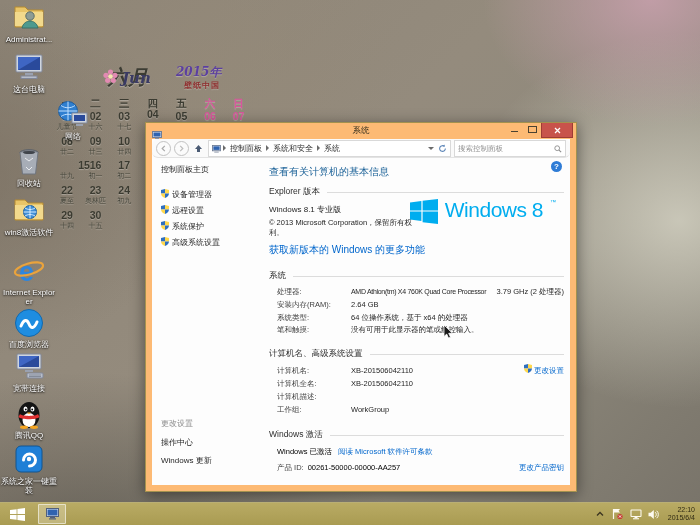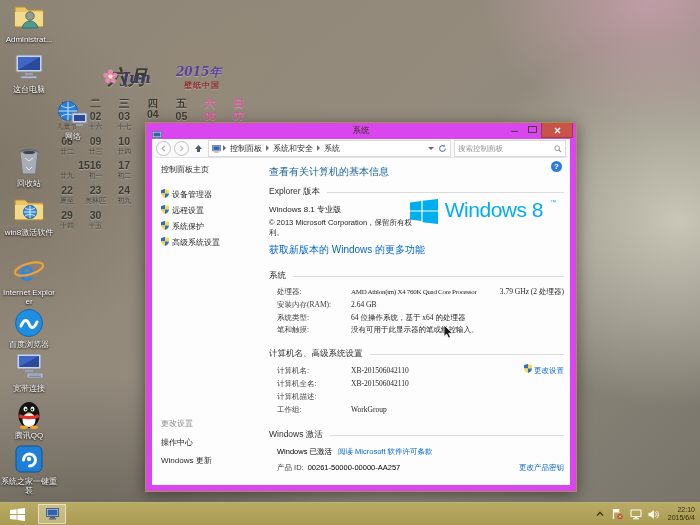--- a/index.html
+++ b/index.html
@@ -29,21 +29,21 @@
   .cal-month{position:absolute;left:64px;top:64px;font:italic bold 20px "DejaVu Serif",serif;color:#3c3c33;margin-left:44px;}
   .cal-flower{position:absolute;left:103px;top:69px;}
   .cal-mon-en{position:absolute;left:122px;top:69px;font:italic bold 15px "DejaVu Serif",serif;color:#3a3a63;}
   .cal-year{position:absolute;left:176px;top:64px;font:italic bold 12px "DejaVu Serif",serif;color:#5b3fa0;}
   .cal-brand{position:absolute;left:184px;top:80px;font:bold 8px "DejaVu Serif",serif;color:#8f2f2f;letter-spacing:1px;}
   .cwd,.cdate{position:absolute;width:28px;text-align:center;font-size:10.5px;color:#3b3b31;font-weight:bold;}
   .clunar{position:absolute;width:28px;text-align:center;font-size:7px;color:#45453a;}
   .weekend{color:#d9559c !important;}
   
   #window{position:absolute;left:145px;top:122px;width:432px;height:370px;z-index:5;
-          background:#d946ef;border:1px solid #a3914e;box-shadow:0 3px 14px rgba(0,0,0,.45);box-sizing:border-box;}
+          background:#fdba74;border:1px solid #a3914e;box-shadow:0 3px 14px rgba(0,0,0,.45);box-sizing:border-box;}
   .titlebar{position:absolute;top:0;left:0;right:0;height:16px;}
   .win-icon{position:absolute;left:6px;top:3px;}
   .win-title{position:absolute;left:0;right:0;top:2px;text-align:center;font-size:8.5px;color:#3a3320;}
   .capbtns{position:absolute;right:3px;top:0;display:flex;align-items:flex-start;}
   .btn-min,.btn-max{width:18px;height:13px;display:flex;align-items:center;justify-content:center;}
   .btn-min i{display:block;width:7px;height:1px;background:#4a4231;margin-top:4px;}
   .btn-max i{display:block;width:7px;height:5px;border:1px solid #4a4231;}
   .btn-close{width:30px;height:14px;background:#c8534b;border:1px solid #9e3c35;border-top:none;
              display:flex;align-items:center;justify-content:center;}
   
@@ -76,21 +76,21 @@
   .sect-hdr{display:flex;align-items:center;font-size:8.5px;color:#2e2e2e;}
   .sect-hdr .rule{flex:1;height:1px;background:#dcdcdc;margin-left:7px;}
   .edition{position:relative;}
   .ed-product{font-size:8px;color:#1f1f1f;margin-top:6px;}
   .ed-copy{font-size:7.5px;color:#1f1f1f;width:152px;line-height:10px;margin-top:3px;}
   .ed-link{font-size:10px;margin-top:5px;}
   a.lnk{color:#0066cc;text-decoration:none;cursor:pointer;}
   .win8logo{position:absolute;right:8px;top:13px;display:flex;align-items:flex-start;gap:7px;}
   .win8logo .wtext{font-size:21px;color:#00adef;line-height:22px;letter-spacing:-.5px;}
   .win8logo sup{font-size:6px;color:#00adef;}
-  .irow{display:flex;align-items:center;font-size:7.5px;color:#1f1f1f;line-height:12.8px;font-family:Liberation Serif, serif;}
+  .irow{display:flex;align-items:center;font-size:7.5px;color:#1f1f1f;line-height:12.8px;}
   .ilbl{width:74px;flex:none;color:#404040;}
   .ival{white-space:nowrap;}
   .ival.tight{font-size:7px;letter-spacing:-.3px;}
   .iextra{margin-left:auto;white-space:nowrap;padding-left:4px;}
   .iaction{margin-left:auto;display:flex;align-items:center;gap:2px;white-space:nowrap;}
   .act-row{display:flex;align-items:baseline;font-size:7.5px;line-height:13px;}
   .pid-row{display:flex;align-items:baseline;font-size:7.5px;margin-top:3px;line-height:13px;}
   
   #cursor{position:absolute;left:443px;top:325px;z-index:10;pointer-events:none;}
   

